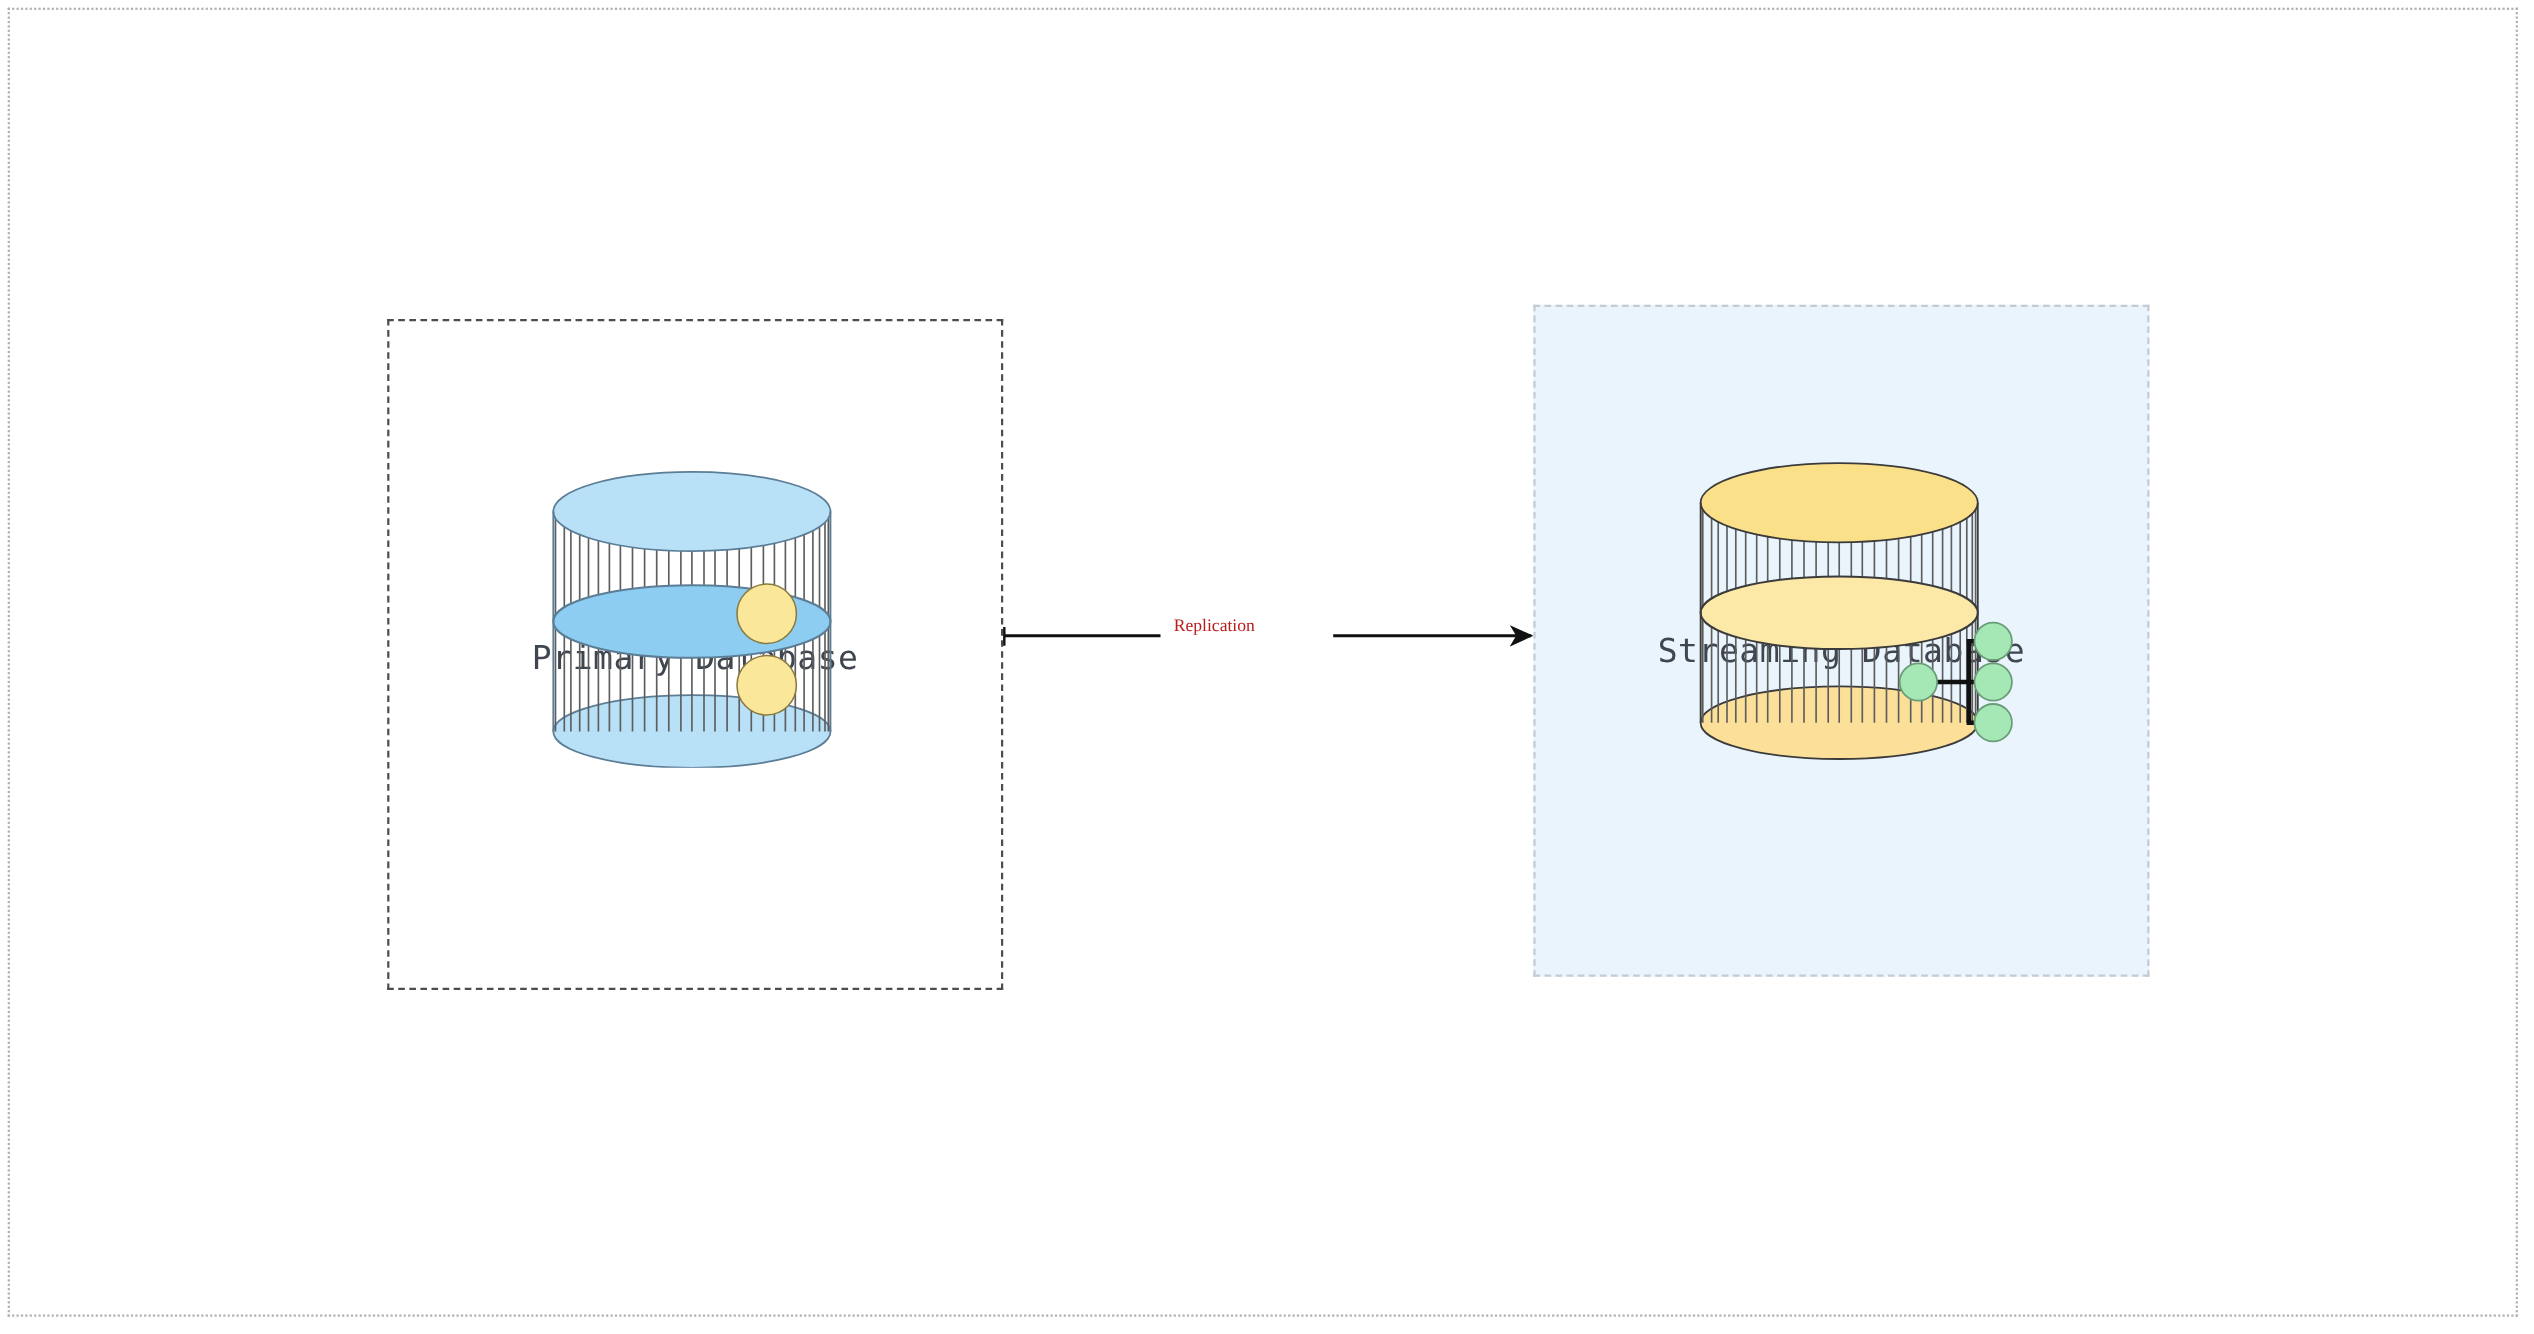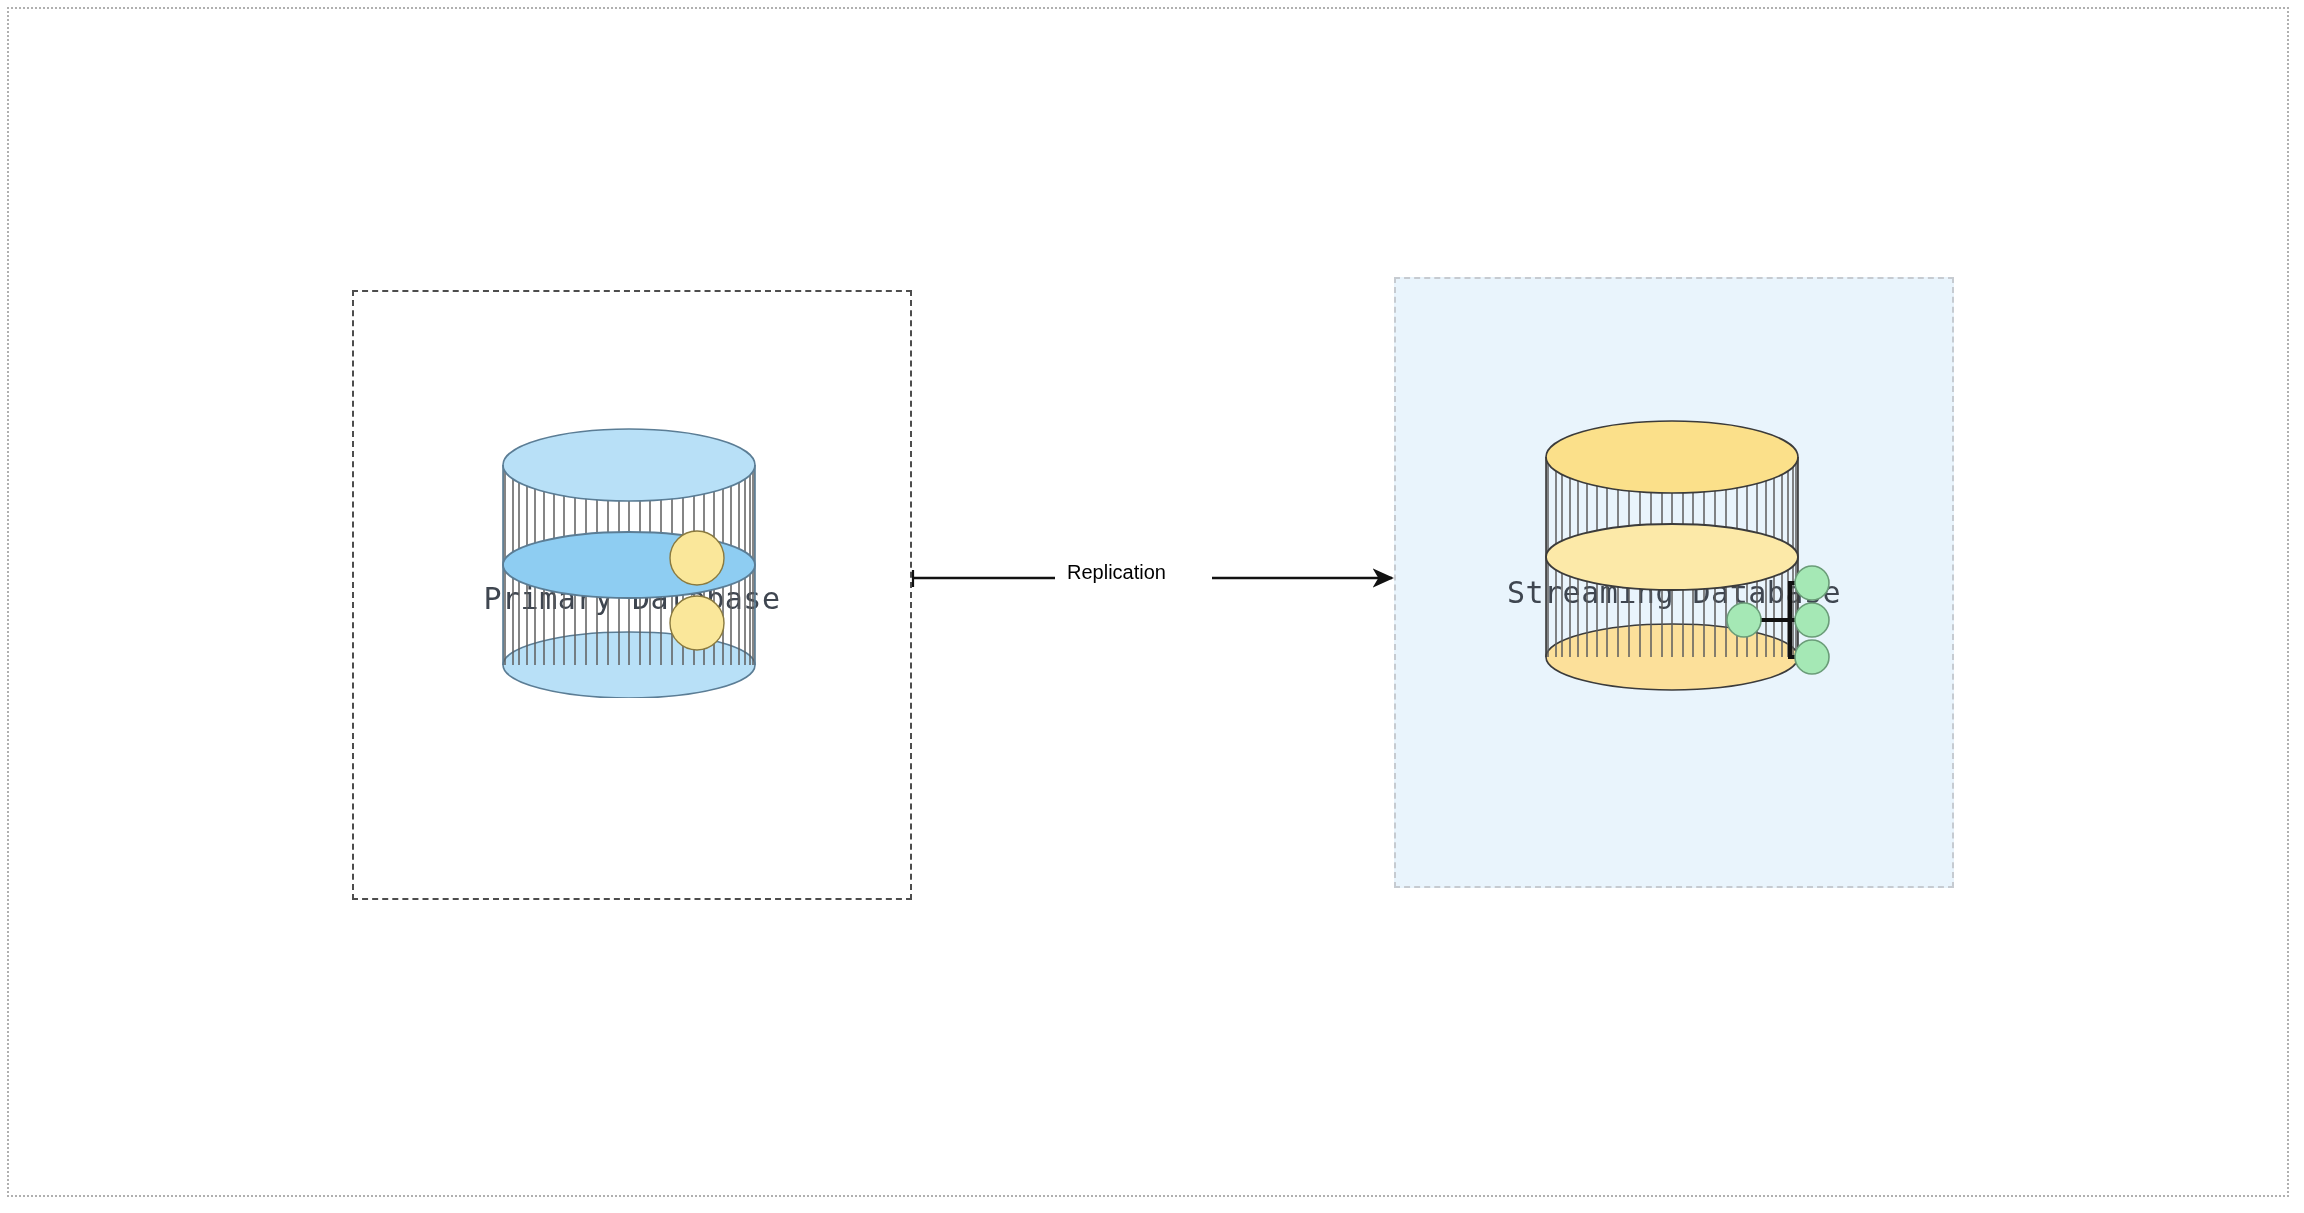--- a/index.html
+++ b/index.html
@@ -71,25 +71,25 @@
     left: 0;
     top: 0;
     width: 2304px;
     height: 1213px;
     pointer-events: none;
   }
   #edge-label {
     position: absolute;
     left: 1063px;
     top: 561px;
-    font-size: 20px;
-    color: #000000;
+    font-size: 16px;
+    color: #b91c1c;
     background: #ffffff;
     padding: 0 4px;
-    font-family: Liberation Sans, sans-serif;
+    font-family: Liberation Serif, serif;
     white-space: nowrap;
   }
 </style>
 </head>
 <body>
 
 <div id="canvas">
 
   <div id="canvas-frame"></div>
 

